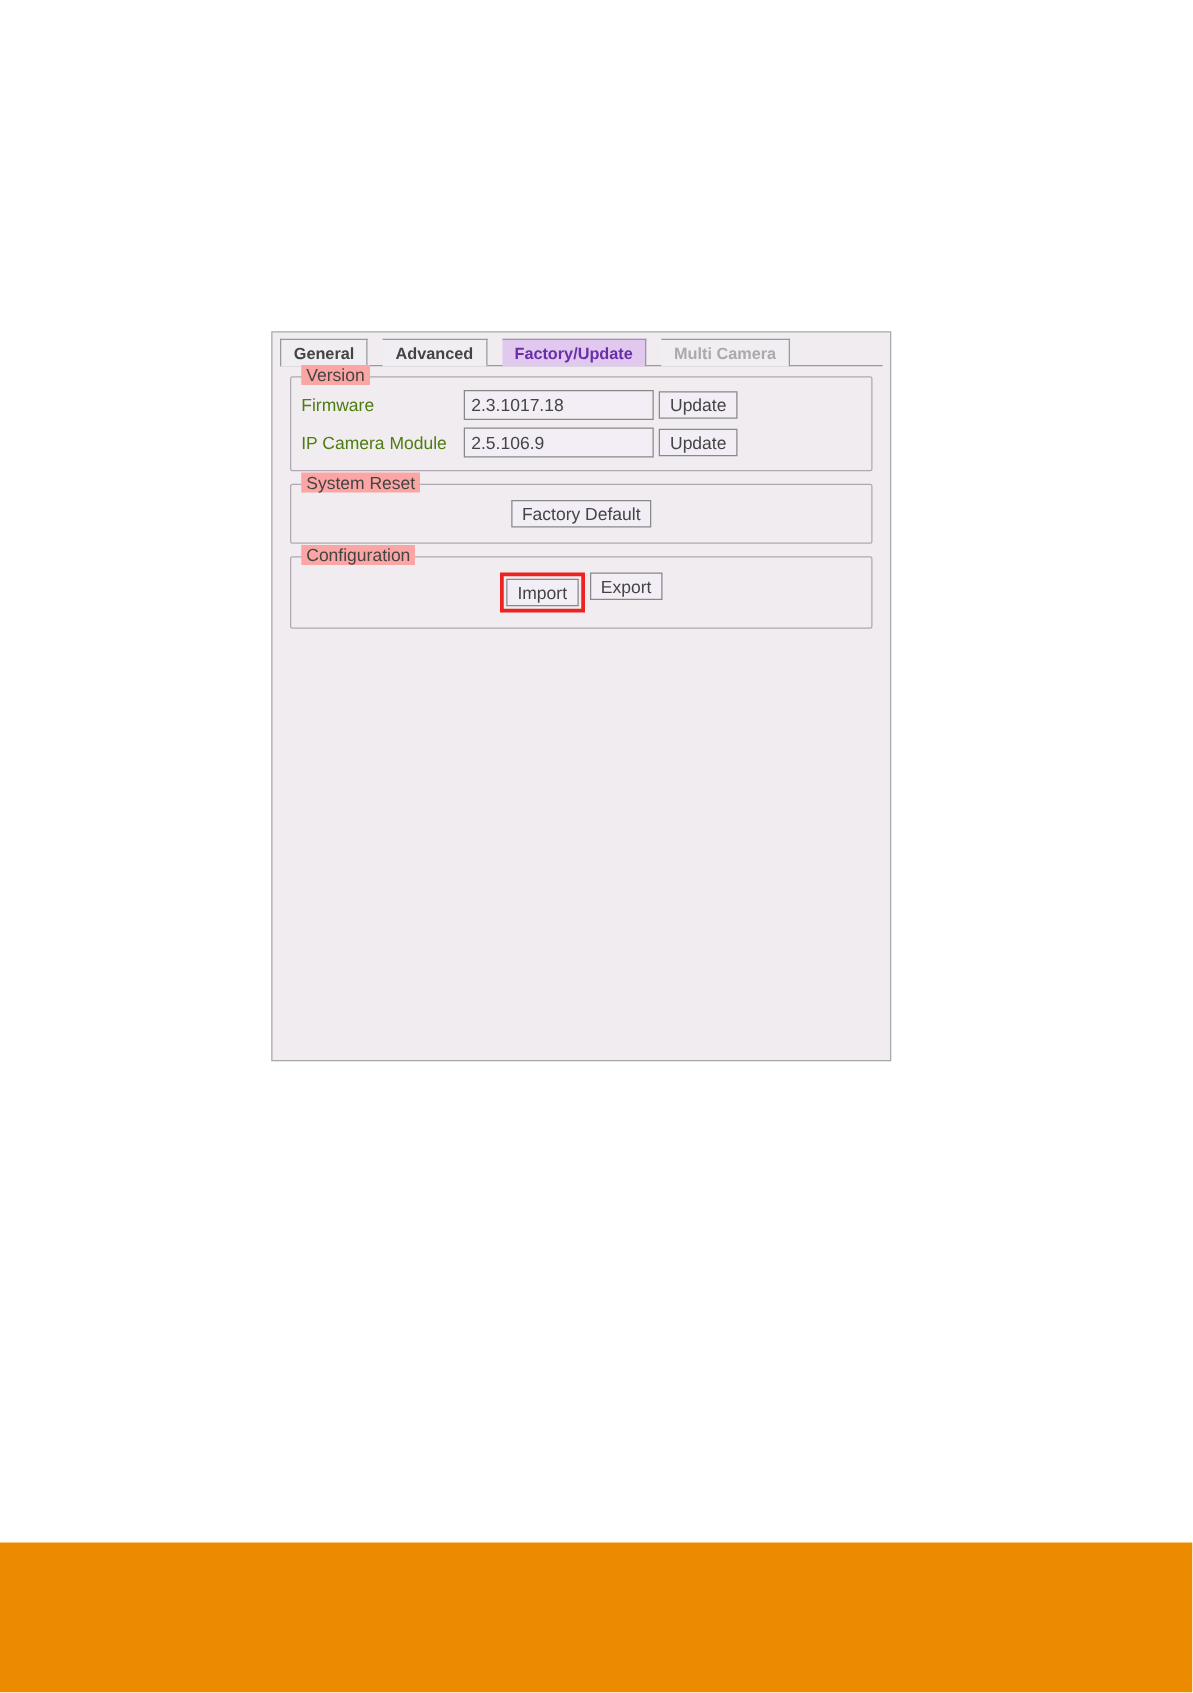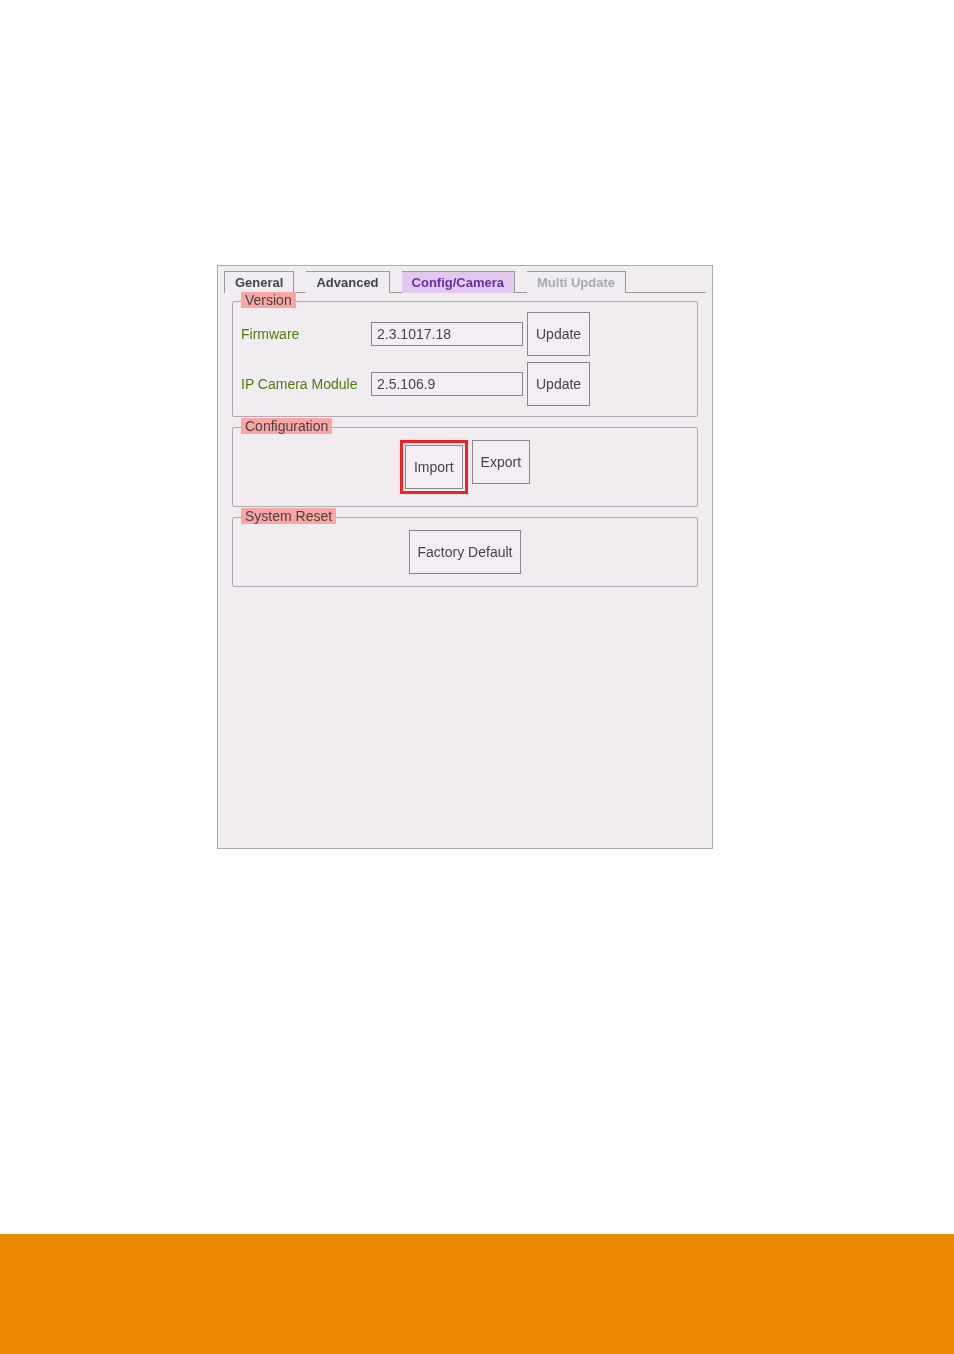--- a/index.html
+++ b/index.html
@@ -96,21 +96,21 @@
   .textfield {
     width: 152px;
     height: 24px;
     border: 1px solid #888;
     background: #f3eef5;
     padding: 2px 5px;
     font-size: 14px;
     color: #444;
   }
   .btn {
-    height: 44px;
+    height: 22px;
     border: 1px solid #888;
     background: #f3eef5;
     padding: 2px 8px;
     font-size: 14px;
     color: #444;
     cursor: pointer;
   }
   .config-row, .reset-row {
     display: flex;
     justify-content: center;
@@ -133,53 +133,53 @@
   }
 </style>
 </head>
 <body>
 
 <div class="window">
 
   <div class="tabs">
     <div class="tab">General</div>
     <div class="tab">Advanced</div>
-    <div class="tab active">Config/Camera</div>
-    <div class="tab disabled">Multi Update</div>
+    <div class="tab active">Factory/Update</div>
+    <div class="tab disabled">Multi Camera</div>
   </div>
 
   <div class="content">
 
     <div class="fieldset">
       <div class="legend">Version</div>
       <div class="row">
         <div class="label">Firmware</div>
         <input class="textfield" readonly="" value="2.3.1017.18" style="">
         <button class="btn">Update</button>
       </div>
       <div class="row">
         <div class="label">IP Camera Module</div>
         <input class="textfield" readonly="" value="2.5.106.9" style="">
         <button class="btn">Update</button>
       </div>
     </div>
 
     <div class="fieldset">
+      <div class="legend">System Reset</div>
+      <div class="reset-row">
+        <button class="btn">Factory Default</button>
+      </div>
+    </div>
+
+    <div class="fieldset">
       <div class="legend">Configuration</div>
       <div class="config-row">
         <span class="highlight">
           <button class="btn">Import</button>
         </span>
         <button class="btn">Export</button>
       </div>
     </div>
 
-    <div class="fieldset">
-      <div class="legend">System Reset</div>
-      <div class="reset-row">
-        <button class="btn">Factory Default</button>
-      </div>
-    </div>
-
   </div>
 </div>
 
 <div class="footer"></div>
 
 </body></html>

